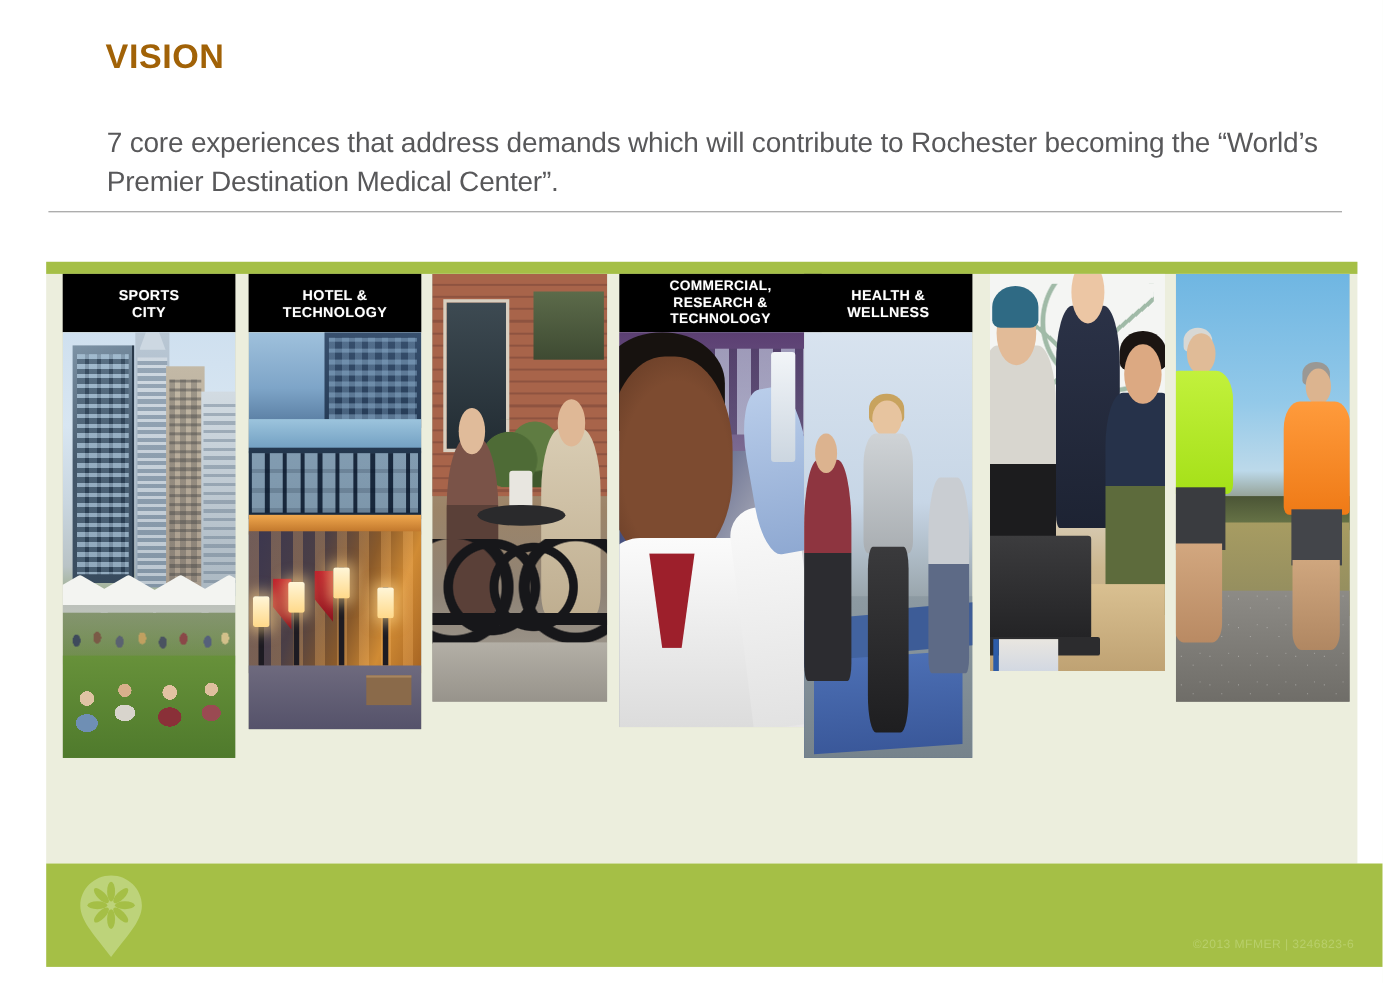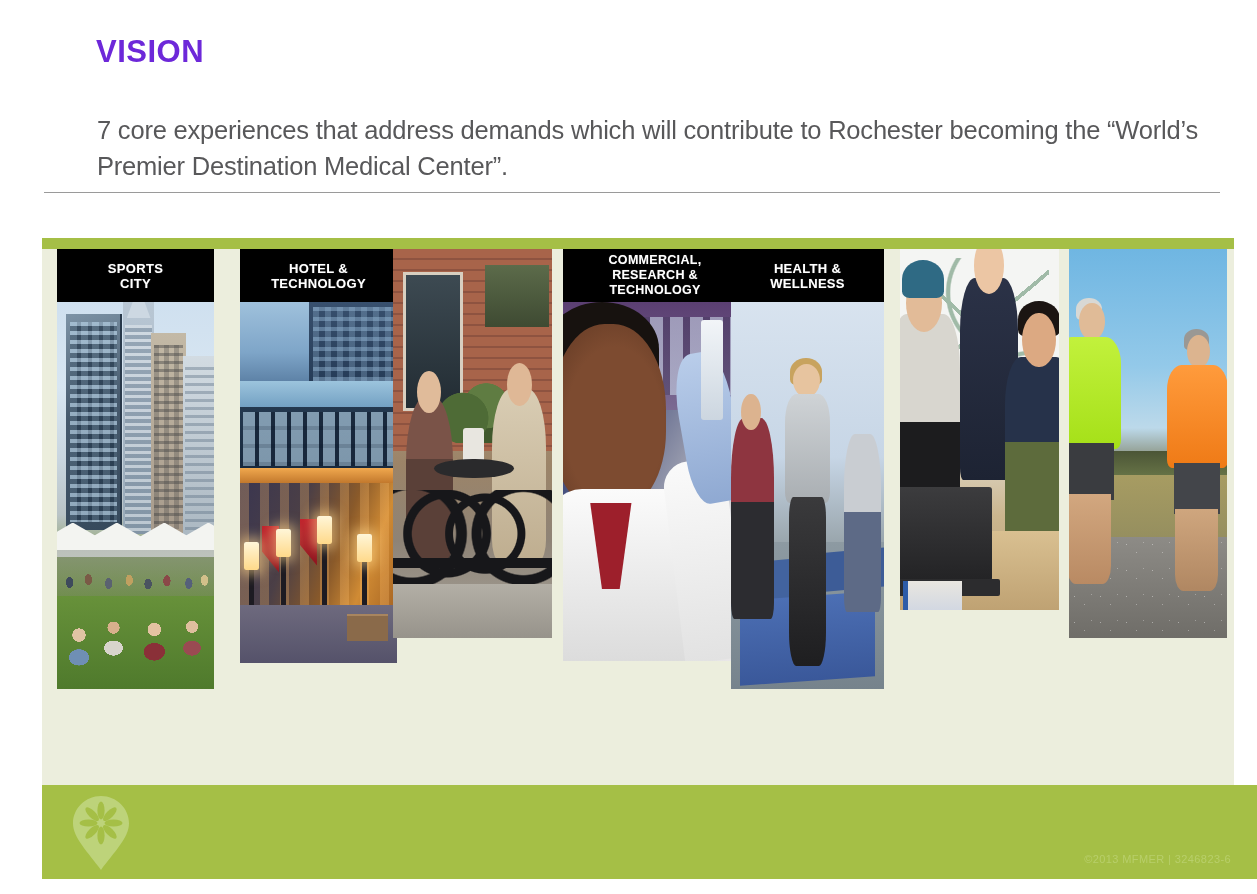--- a/index.html
+++ b/index.html
@@ -17,21 +17,21 @@
   }
 
   
   .slide-title {
     position: absolute;
     left: 96px;
     top: 36px;
     font-size: 31px;
     font-weight: bold;
     letter-spacing: 0.5px;
-    color: #6d28d9;
+    color: #a16207;
     line-height: 1;
   }
   .slide-subtitle {
     position: absolute;
     left: 97px;
     top: 112px;
     width: 1130px;
     font-size: 25.5px;
     line-height: 36px;
     color: #58585a;
@@ -309,21 +309,21 @@
               <span class="tent"></span>
               <span class="tent"></span>
               <span class="tent"></span>
             </div>
           <div class="crowd"></div>
           <div class="sitters"></div>
         </div>
       </div>
     </div>
 
-    <div class="col" style="left:198px;width:157px;">
+    <div class="col" style="left:184px;width:157px;">
       <div class="col-head">
         <span>
           <span>HOTEL &amp;</span><br>
           <span>TECHNOLOGY</span>
         </span>
       </div>
       <div class="col-photo" style="height:361px;">
         <div class="scene sc-hotel">
           <div class="sky-bldg"></div>
             <div class="canopy"></div>

